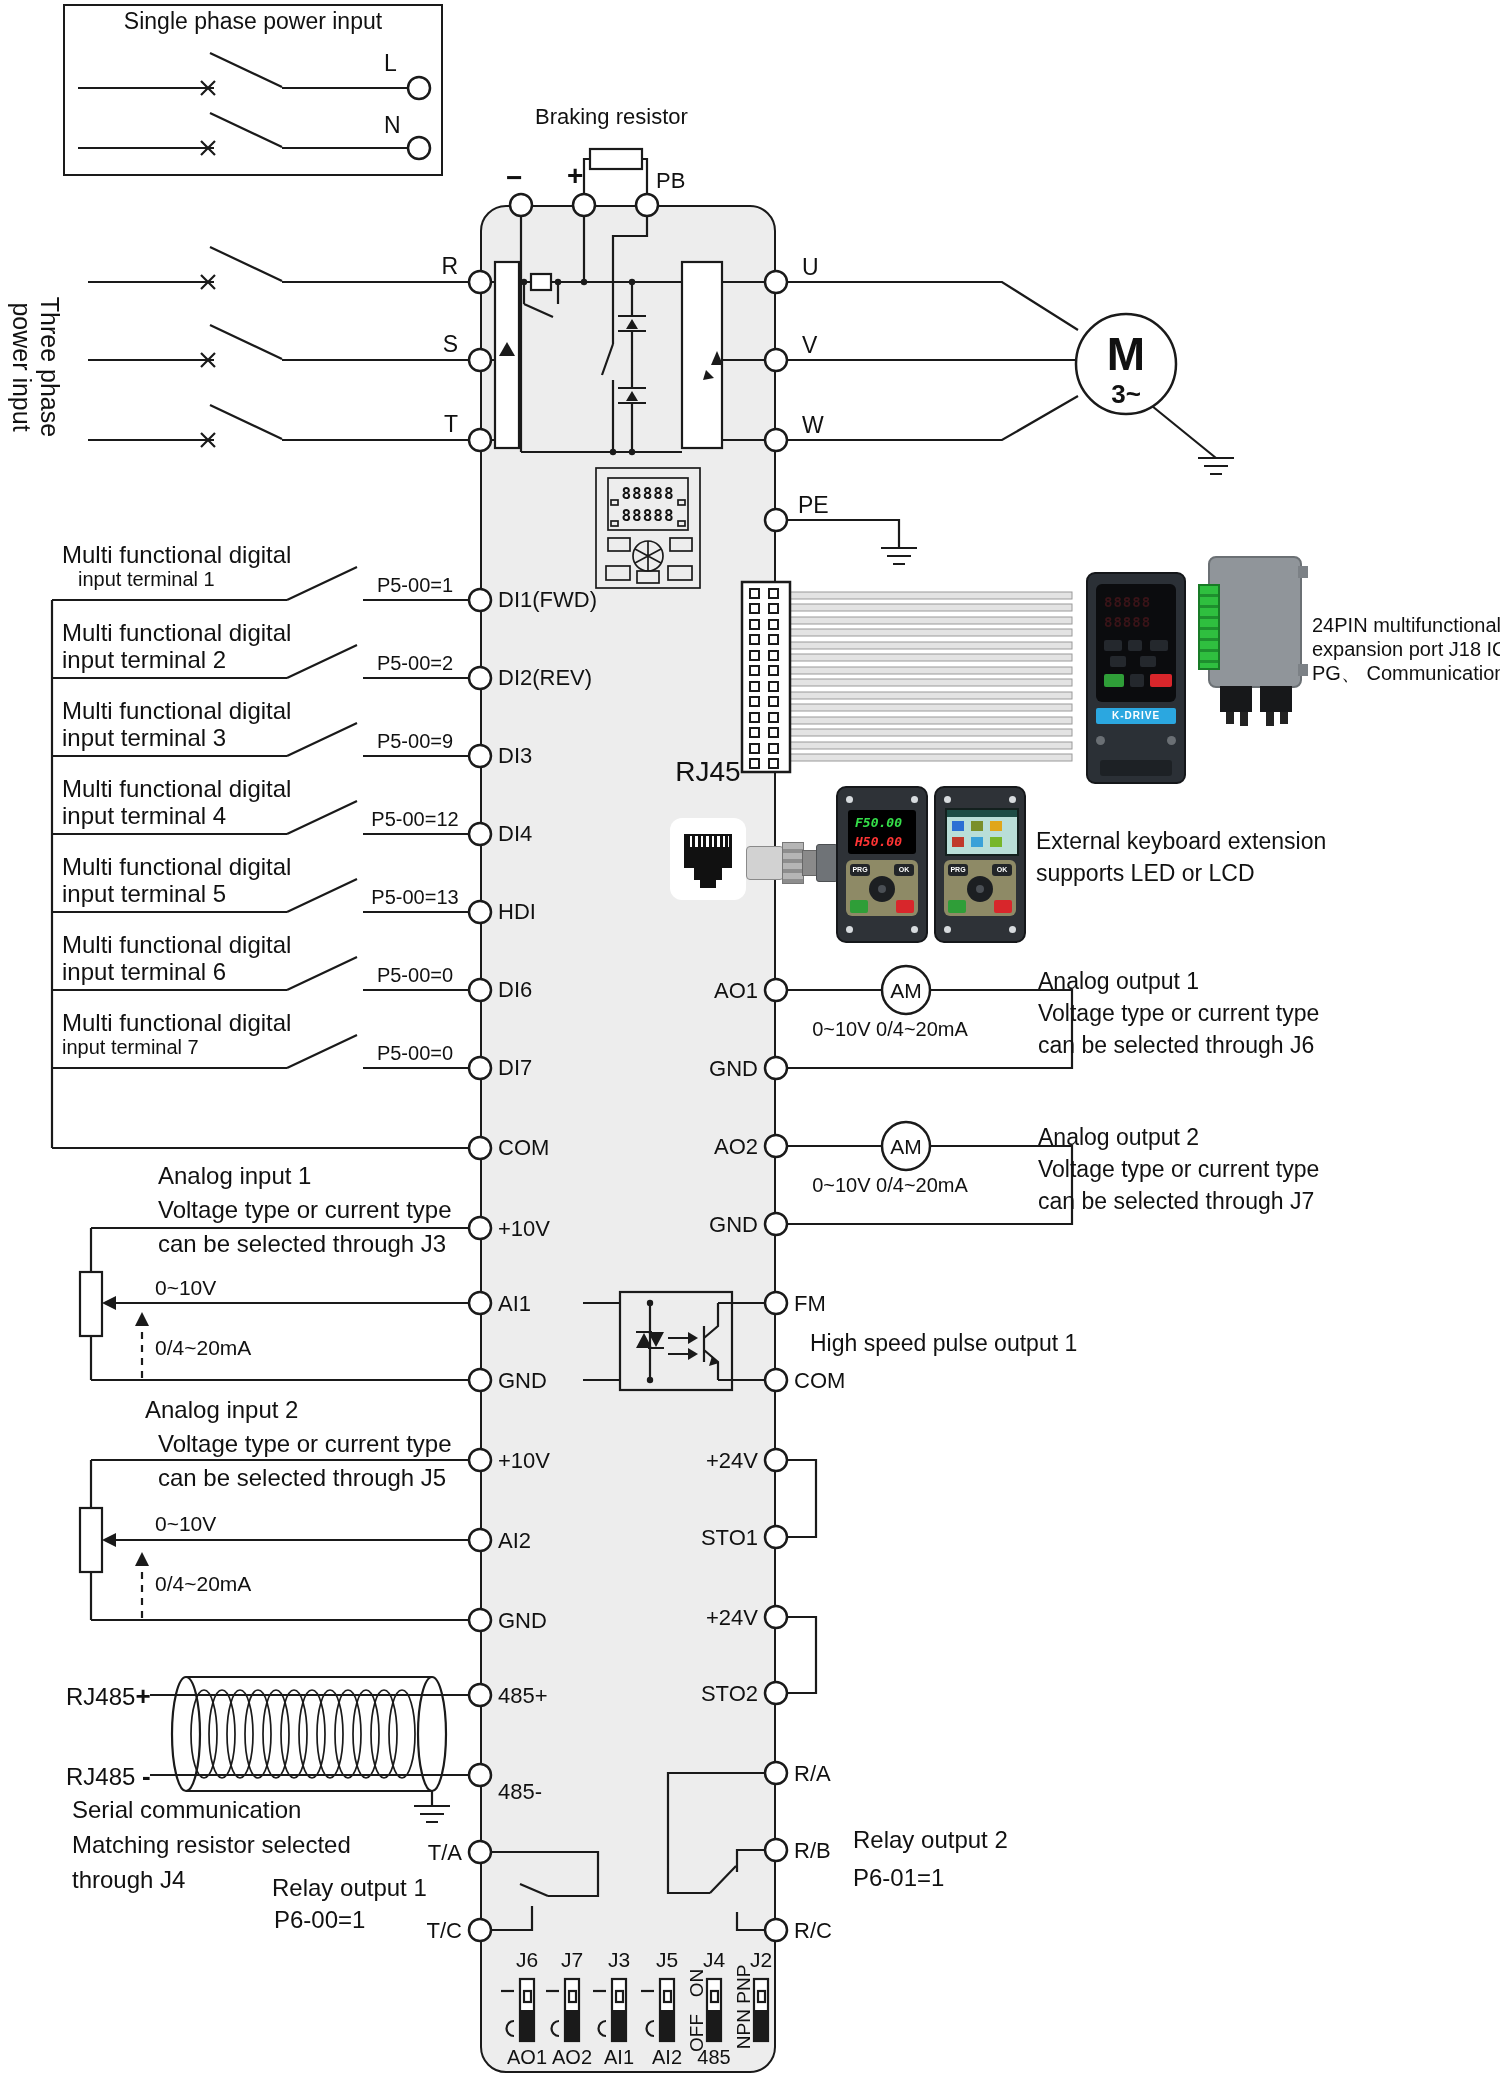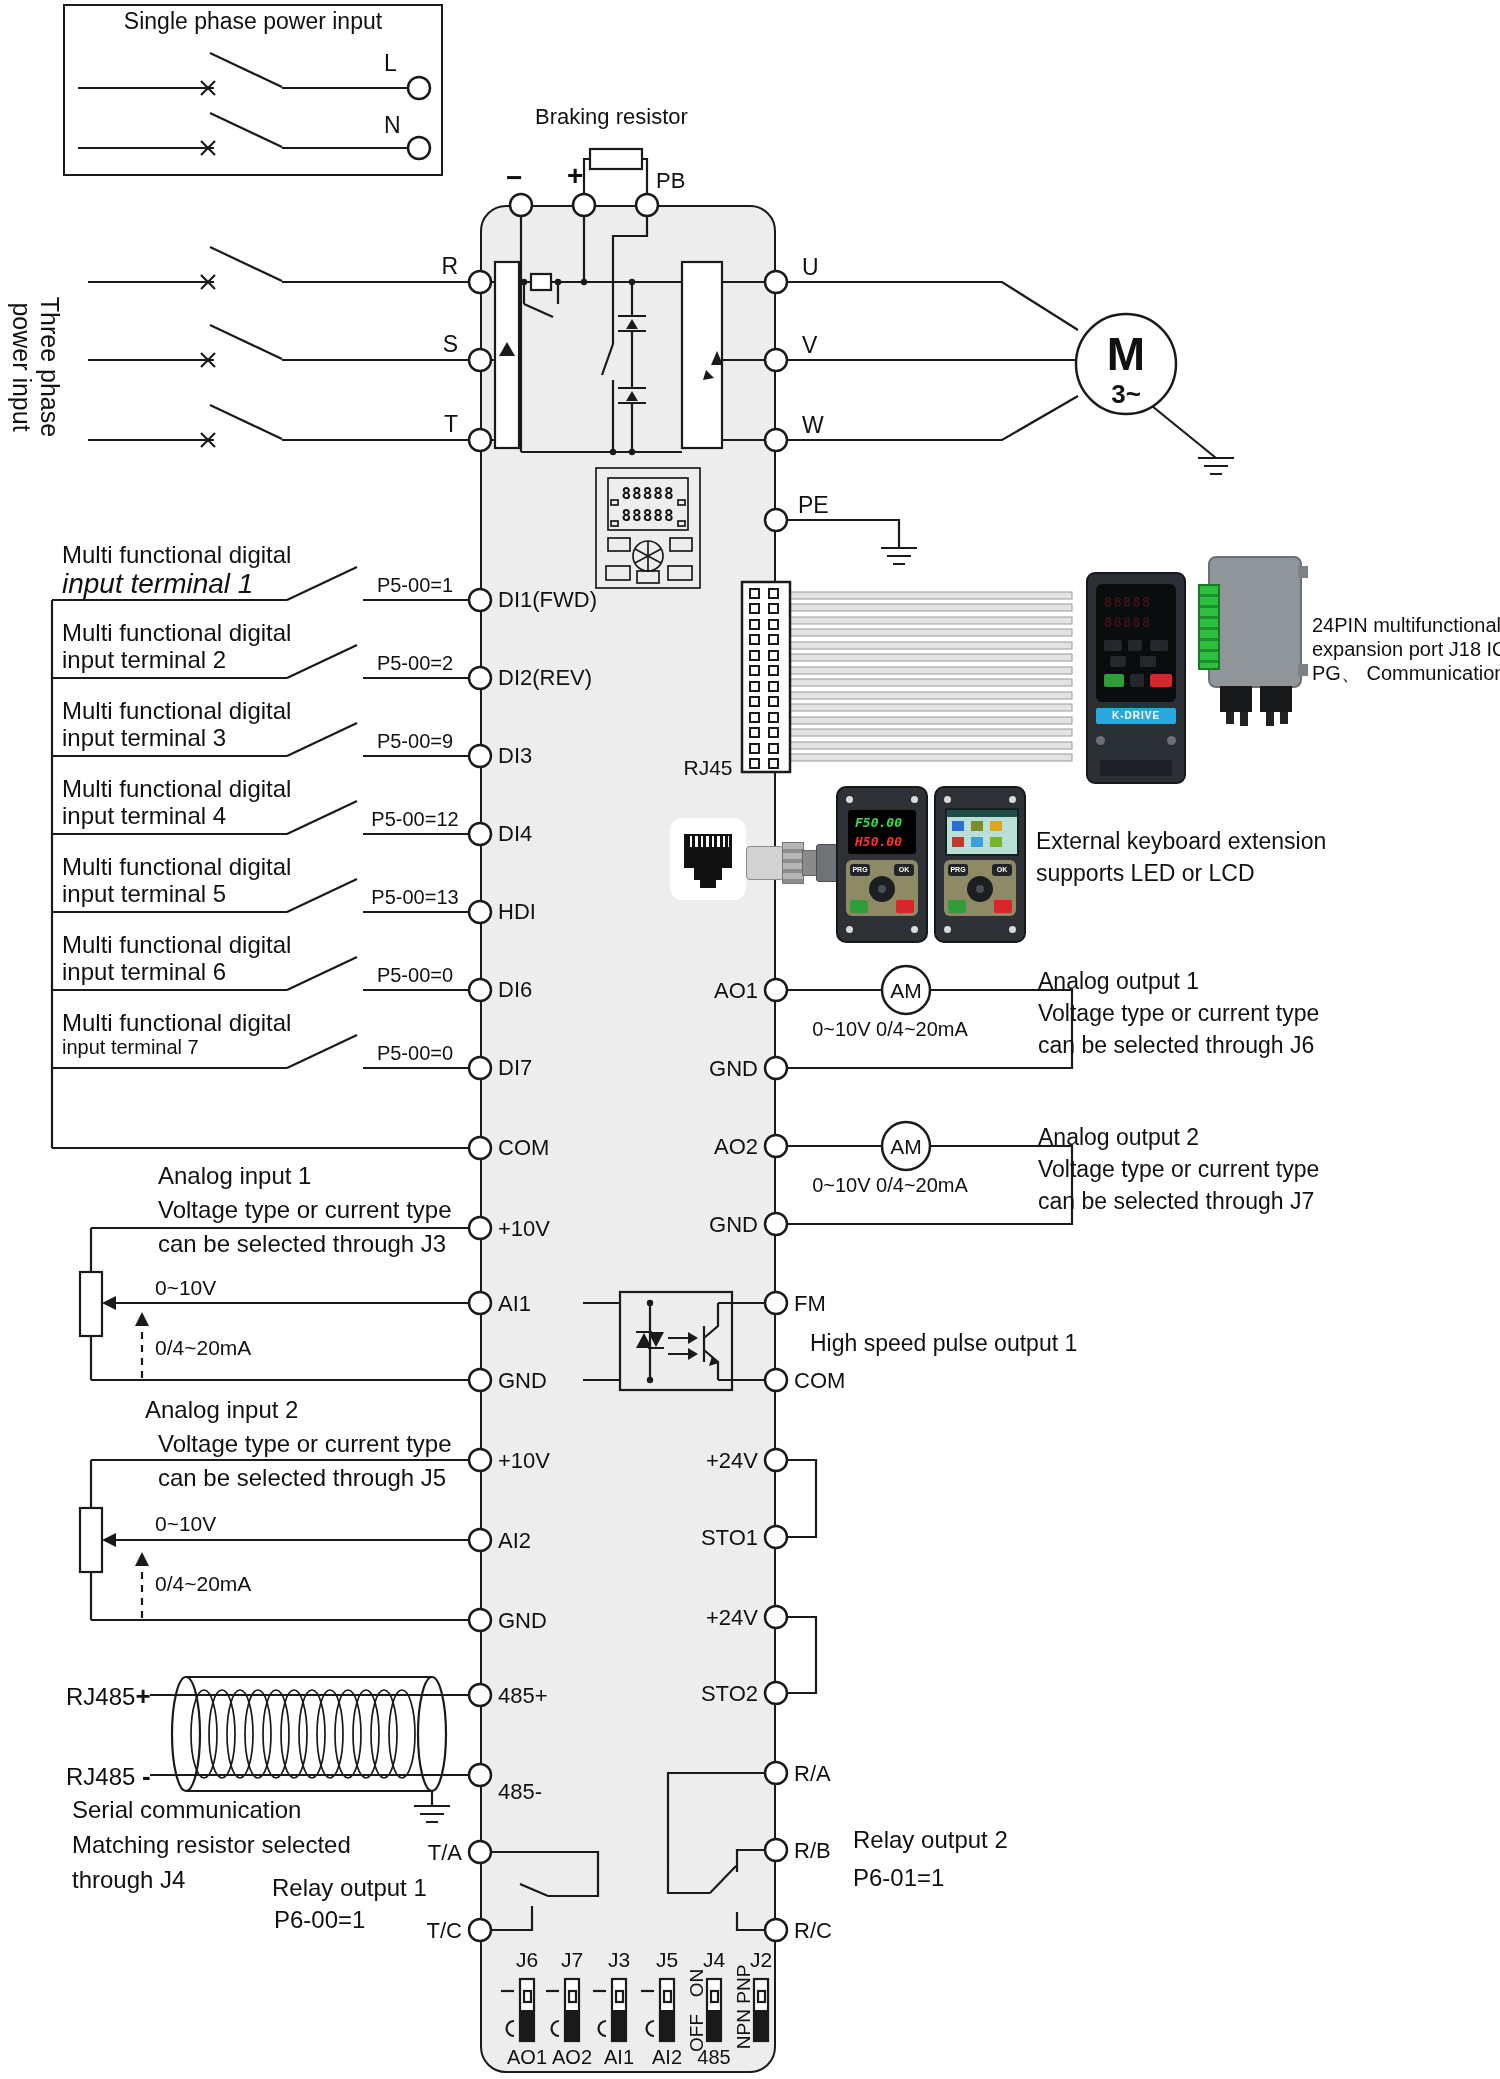--- a/index.html
+++ b/index.html
@@ -341,21 +341,21 @@
   <div class="t r lab" style="right:1042px;top:411px;font-size:23px;">T</div>
 
   <div class="t lab" style="left:802px;top:254px;font-size:23px;">U</div>
   <div class="t lab" style="left:802px;top:332px;font-size:23px;">V</div>
   <div class="t lab" style="left:802px;top:412px;font-size:23px;">W</div>
   <div class="t lab" style="left:798px;top:492px;font-size:23px;">PE</div>
   <div class="t c b lab" style="left:1076px;top:328px;width:100px;font-size:46px;">M</div>
   <div class="t c b lab" style="left:1076px;top:380px;width:100px;font-size:26px;">3~</div>
 
   <div class="t lab" style="left:62px;top:541px;font-size:24px;">Multi functional digital</div>
-  <div class="t lab" style="left:62px;top:568px;font-size:28px;font-style:italic;">input terminal 1</div>
+  <div class="t lab" style="left:78px;top:568px;font-size:20px;">input terminal 1</div>
   <div class="t c lab" style="left:360px;top:574px;width:110px;font-size:20px;">P5-00=1</div>
   <div class="t lab" style="left:498px;top:587px;">DI1(FWD)</div>
 
   <div class="t lab" style="left:62px;top:619px;font-size:24px;">Multi functional digital</div>
   <div class="t lab" style="left:62px;top:646px;font-size:24px;">input terminal 2</div>
   <div class="t c lab" style="left:360px;top:652px;width:110px;font-size:20px;">P5-00=2</div>
   <div class="t lab" style="left:498px;top:665px;">DI2(REV)</div>
 
   <div class="t lab" style="left:62px;top:697px;font-size:24px;">Multi functional digital</div>
   <div class="t lab" style="left:62px;top:724px;font-size:24px;">input terminal 3</div>
@@ -408,21 +408,21 @@
   <div class="t lab" style="left:498px;top:1763px;margin-top:16px;">485-</div>
   <div class="t lab" style="left:72px;top:1796px;font-size:24px;">Serial communication</div>
   <div class="t lab" style="left:72px;top:1831px;font-size:24px;">Matching resistor selected</div>
   <div class="t lab" style="left:72px;top:1866px;font-size:24px;">through J4</div>
 
   <div class="t lab" style="left:272px;top:1874px;font-size:24px;">Relay output 1</div>
   <div class="t lab" style="left:274px;top:1906px;font-size:24px;">P6-00=1</div>
   <div class="t r lab" style="right:1038px;top:1840px;">T/A</div>
   <div class="t r lab" style="right:1038px;top:1918px;">T/C</div>
 
-  <div class="t c lab" style="left:670px;top:756px;width:76px;font-size:21px;">RJ45</div>
+  <div class="t c lab" style="left:670px;top:756px;width:76px;font-size:28px;">RJ45</div>
   <div class="t lab" style="left:1036px;top:828px;font-size:23px;">External keyboard extension</div>
   <div class="t lab" style="left:1036px;top:860px;font-size:23px;">supports LED or LCD</div>
 
   <div class="t lab" style="left:1312px;top:614px;font-size:20px;">24PIN multifunctional</div>
   <div class="t lab" style="left:1312px;top:638px;font-size:20px;">expansion port J18 IO、</div>
   <div class="t lab" style="left:1312px;top:662px;font-size:20px;">PG、 Communication PLC</div>
 
   <div class="t r lab" style="right:742px;top:978px;">AO1</div>
   <div class="t r lab" style="right:742px;top:1056px;">GND</div>
   <div class="t r lab" style="right:742px;top:1134px;">AO2</div>

